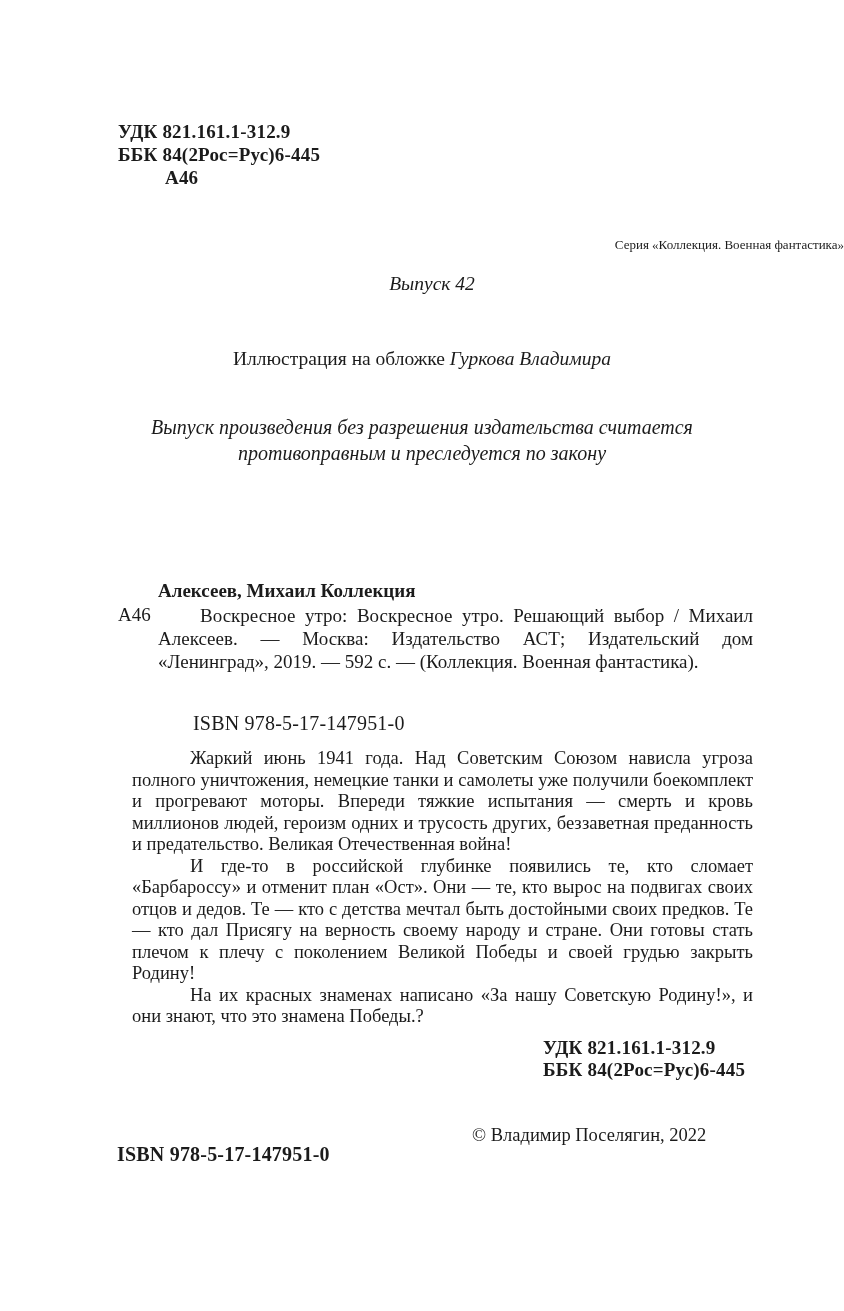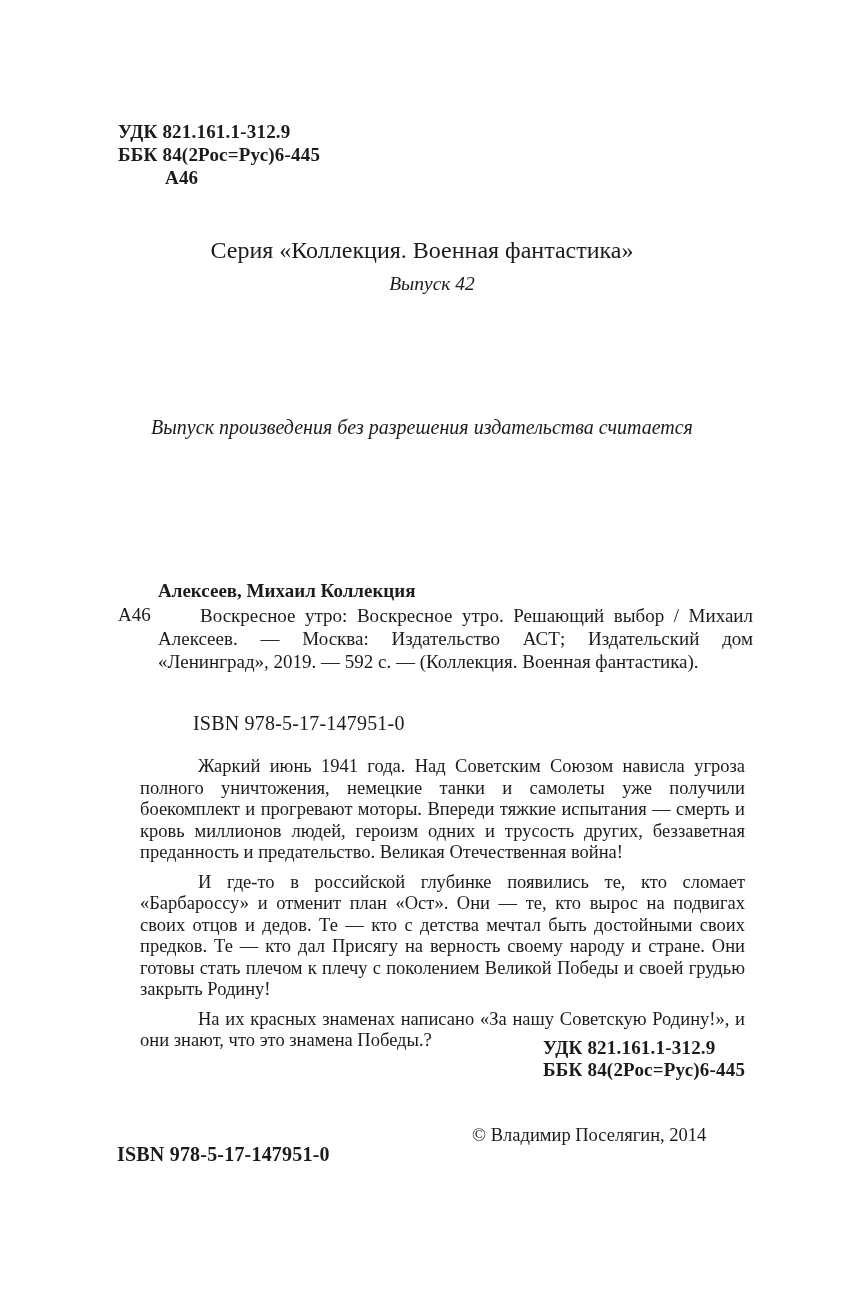--- a/index.html
+++ b/index.html
@@ -18,21 +18,21 @@
   
   .top-codes {
     left: 118px; top: 120px;
     font-size: 19px; line-height: 23px; font-weight: bold;
     letter-spacing: 0.2px;
   }
   .top-codes .author-code { padding-left: 47px; }
 
   
   .center-line { left: 0; width: 844px; text-align: center; }
-  .series-line   { top: 237px; font-size: 24px; }
+  .series-line   { top: 237px; font-size: 13px; text-align: right; }
   .issue-line    { top: 273px; font-size: 19.5px; font-style: italic; padding-left: 10px; }
   .illustration-line { top: 348px; font-size: 19.5px; }
   .illustration-line .artist { font-style: italic; }
   .disclaimer {
     top: 414px; font-size: 20px; line-height: 26px; font-style: italic;
   }
 
   
   .bib-author {
     left: 158px; top: 580px;
@@ -47,21 +47,21 @@
   }
   .isbn-mid { left: 193px; top: 712px; font-size: 20px; letter-spacing: 0.2px; }
 
   
   .annotation {
     left: 132px; top: 748px; width: 621px;
     font-size: 18.5px; line-height: 21.5px;
     text-align: justify;
     hyphens: auto; -webkit-hyphens: auto;
   }
-  .annotation p { margin: 8px; text-indent: 58px; }
+  .annotation p { margin: 0; text-indent: 58px; }
 
   
   .bottom-codes {
     left: 543px; top: 1037px;
     font-size: 19px; line-height: 22px; font-weight: bold;
     letter-spacing: 0.2px;
   }
 
   
   .footer-isbn {
@@ -81,23 +81,27 @@
   <div class="abs top-codes">
     <div>УДК 821.161.1-312.9</div>
     <div>ББК 84(2Рос=Рус)6-445</div>
     <div class="author-code">А46</div>
   </div>
 
   <div class="abs center-line series-line">Серия «Коллекция. Военная фантастика»</div>
 
   <div class="abs center-line issue-line">Выпуск 42</div>
 
+  <div class="abs center-line illustration-line">
+    <span>Иллюстрация на обложке </span><span class="artist">Гуркова Владимира</span>
+  </div>
 
   <div class="abs center-line disclaimer">
     <div>Выпуск произведения без разрешения издательства считается</div>
+    <div>противоправным и преследуется по закону</div>
   </div>
 
   <div class="abs bib-author">Алексеев, Михаил Коллекция</div>
 
   <div class="abs bib-margin-code">А46</div>
 
   <div class="abs bib-record">Воскресное утро: Воскресное утро. Решающий выбор / Михаил Алексеев. — Москва: Издательство АСТ; Издательский дом «Ленинград», 2019. — 592 с. — (Коллекция. Военная фантастика).</div>
 
   <div class="abs isbn-mid">ISBN 978-5-17-147951-0</div>
 
@@ -108,16 +112,16 @@
   </div>
 
   <div class="abs bottom-codes">
     <div>УДК 821.161.1-312.9</div>
     <div>ББК 84(2Рос=Рус)6-445</div>
   </div>
 
   <div class="abs footer-isbn">ISBN 978-5-17-147951-0</div>
 
   <div class="abs copyrights">
-    <div>© Владимир Поселягин, 2014</div>
+    <div>© Владимир Поселягин, 2022</div>
   </div>
 
 </div>
 
 </body></html>

